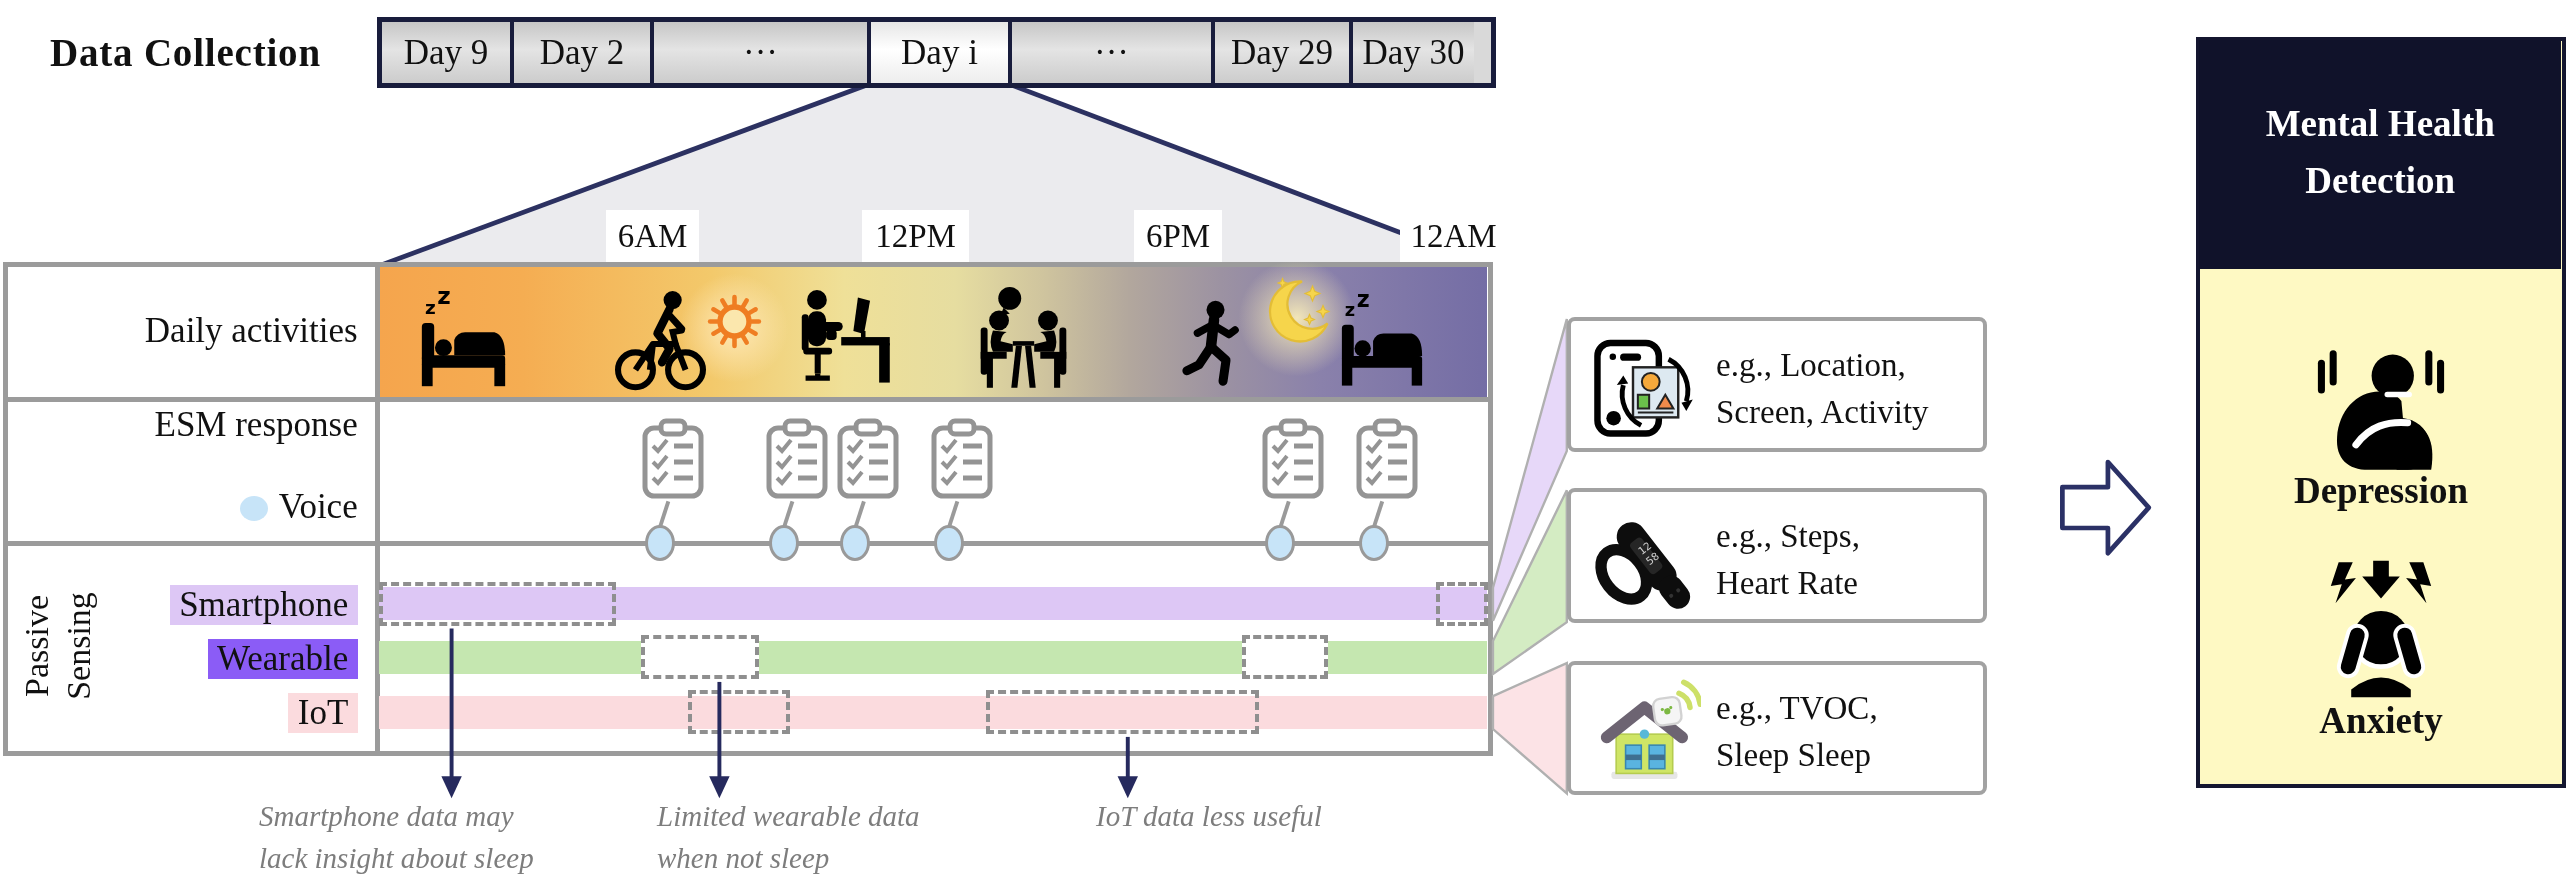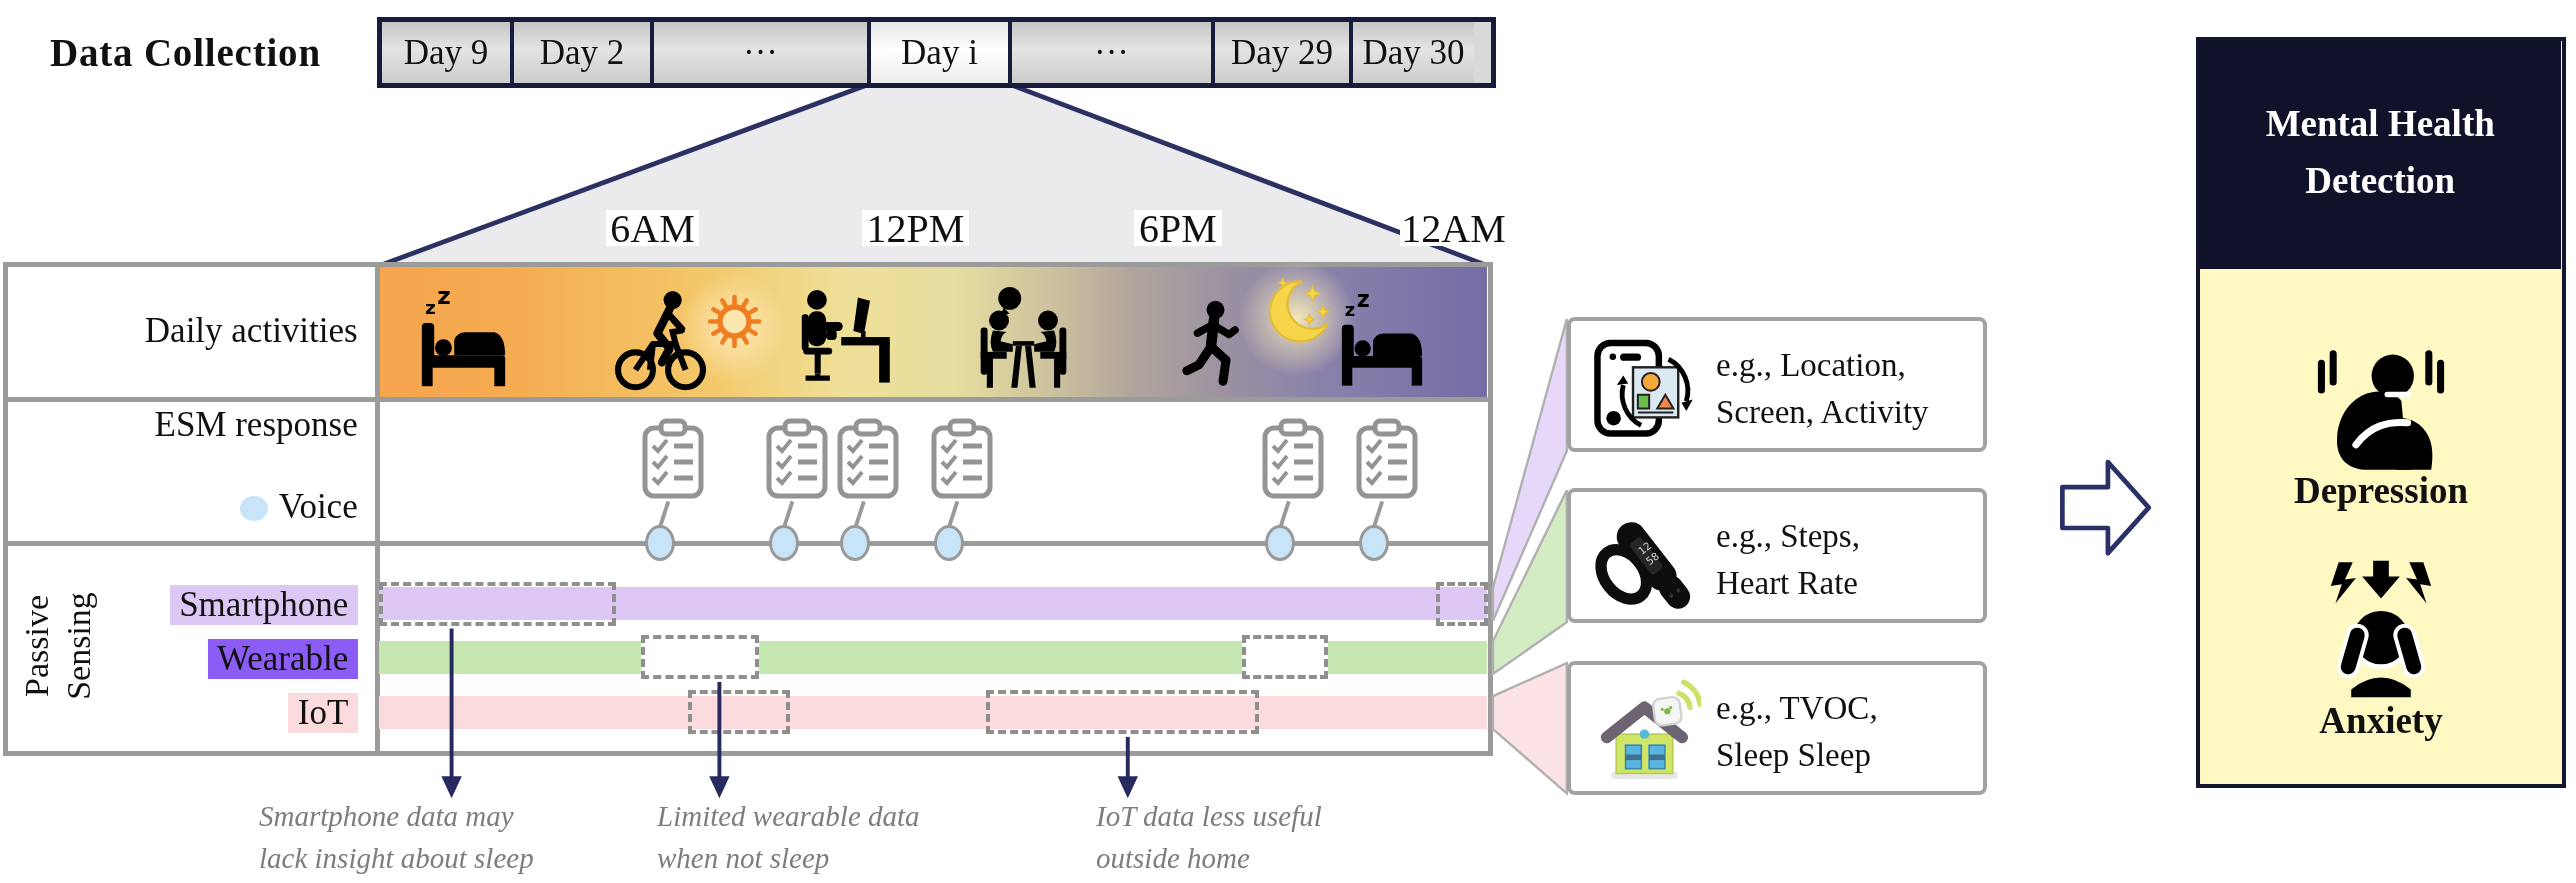--- a/index.html
+++ b/index.html
@@ -13,22 +13,22 @@
   #day-strip{left:377px;top:17.3px;width:1119px;height:71px;border:5.5px solid #181c3c;display:flex;box-sizing:border-box;background:#d9d9d9;}
   .day-cell{height:100%;box-sizing:border-box;border-right:4.7px solid #181c3c;
     display:flex;align-items:center;justify-content:center;font-size:35px;
     background:linear-gradient(180deg,#c6c6c6,#e4e4e4 45%,#cccccc);}
   .day-cell:last-child{border-right:none;}
   .day-cell.active{background:linear-gradient(180deg,#e6e6e6,#ffffff 45%,#ededed);}
   
   #layerA{left:0;top:0;width:2576px;height:884px;z-index:0;}
   #layerB{left:0;top:0;width:2576px;height:884px;z-index:4;pointer-events:none;}
   
-  .chip{top:210px;height:36px;background:#ffffff;display:flex;align-items:center;justify-content:center;
-        font-size:40px;z-index:2;}
+  .chip{top:210px;height:52px;background:#ffffff;display:flex;align-items:center;justify-content:center;
+        font-size:33px;z-index:2;}
   
   #grid{left:3.1px;top:262px;width:1490px;height:494px;border:5.5px solid #9b9b9b;box-sizing:border-box;background:#ffffff;z-index:1;}
   .gridline{background:#9b9b9b;z-index:2;}
   #strip{left:379px;top:267px;width:1108px;height:131px;z-index:1;
     background:linear-gradient(90deg,#f5a54d 0%,#f5ad52 13%,#f3c96b 30%,#efe098 42%,#e6dda0 52%,#cfc49e 60%,#b1a69d 68%,#9c92a2 76%,#8a81ab 85%,#746da5 100%);}
   .rowlabel{left:15.7px;width:342px;text-align:right;font-size:35px;z-index:3;}
   .hl{display:inline-block;padding:0.8px 9.4px;line-height:38px;}
   #passive-label{left:-59px;top:595px;width:251px;height:102px;transform:rotate(-90deg);
      text-align:center;font-size:34px;line-height:42px;z-index:3;}
   .voice-dot{display:inline-block;width:28px;height:25px;border-radius:50%;background:#c7e4f8;margin-right:11px;vertical-align:-3.1px;}
@@ -343,21 +343,20 @@
   <div class="abs annot" style="left:259px">
     <div>Smartphone data may</div>
     <div>lack insight about sleep</div>
   </div>
   <div class="abs annot" style="left:657px">
     <div>Limited wearable data</div>
     <div>when not sleep</div>
   </div>
   <div class="abs annot" style="left:1096px">
     <div>IoT data less useful</div>
-    <div>outside home</div>
   </div>
 
   <div class="abs callout" style="top:317px;height:135px">
     <svg class="callout-icon" style="top:14px" width="105" height="105" viewBox="0 0 130 130">
       <rect x="8" y="10" width="76" height="112" rx="16" fill="#ffffff" stroke="#000" stroke-width="8"></rect>
       <circle cx="27" cy="27" r="4"></circle>
       <rect x="36" y="23" width="26" height="9" rx="4.5"></rect>
       <circle cx="28" cy="103" r="9"></circle>
       <g>
         <rect x="52" y="40" width="56" height="62" fill="#dde9f1" stroke="#222" stroke-width="3"></rect>

